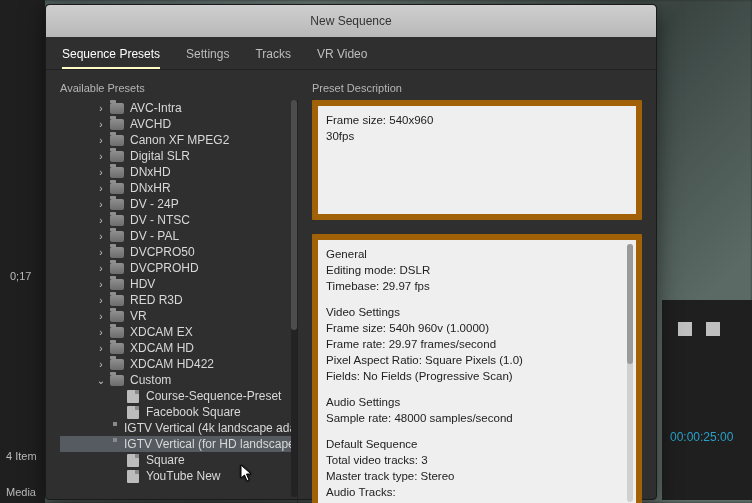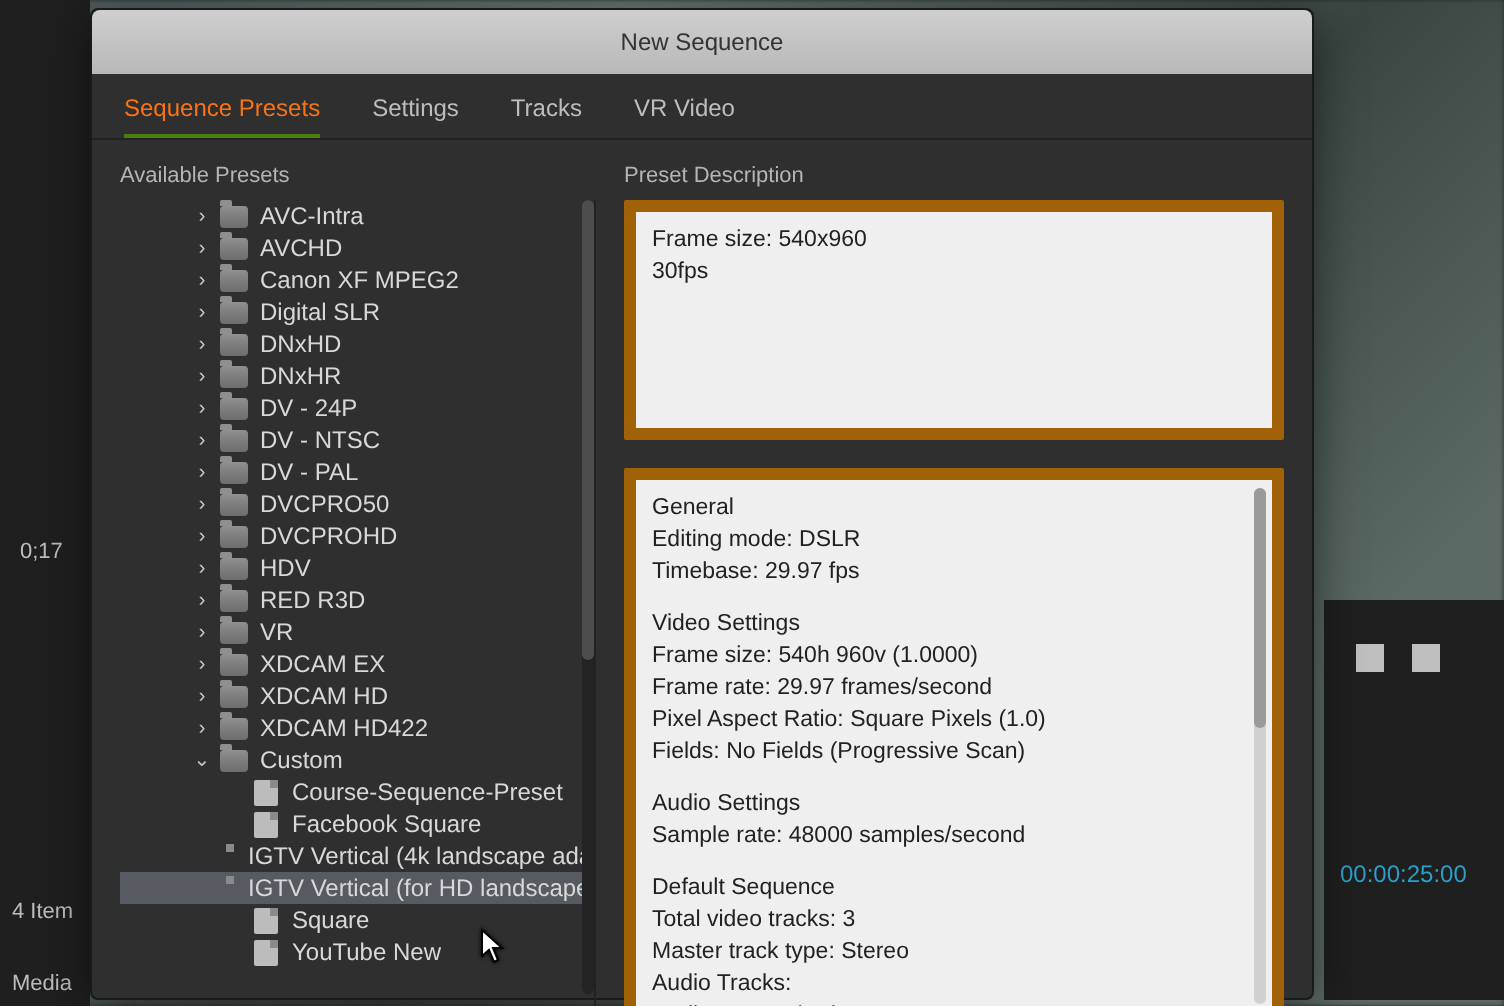--- a/index.html
+++ b/index.html
@@ -3,21 +3,21 @@
 <meta charset="utf-8">
 <style>
   html,body{margin:0;padding:0;width:752px;height:503px;font-family:"Segoe UI",Arial,sans-serif;font-size:12px;color:#d0d0d0;background:#2a2a2a;overflow:hidden;}
   .bg-photo{position:absolute;inset:0;background:linear-gradient(135deg,#4a5a5a 0%,#6a7a75 25%,#3a4542 55%,#5b6a65 80%);filter:blur(1px);}
   .host{position:absolute;inset:0;}
   
   .dialog{position:absolute;left:45px;top:4px;width:610px;height:494px;background:#2f2f2f;border:1px solid #1a1a1a;border-radius:4px;box-shadow:0 4px 24px rgba(0,0,0,.5);}
   .titlebar{height:32px;background:linear-gradient(#cfcfcf,#b8b8b8);border-top-left-radius:4px;border-top-right-radius:4px;color:#333;display:flex;align-items:center;justify-content:center;font-size:12px;font-weight:500;}
   .tabs{display:flex;gap:26px;padding:10px 16px 0 16px;border-bottom:1px solid #222;}
   .tab{padding-bottom:6px;color:#bdbdbd;cursor:pointer;}
-  .tab.active{color:#f97316;border-bottom:2px solid #4d7c0f;}
+  .tab.active{color:#ffffff;border-bottom:2px solid #fef9c3;}
   .body{display:flex;gap:14px;padding:10px 14px 0 14px;height:calc(100% - 60px);}
   .col-left{width:238px;display:flex;flex-direction:column;}
   .col-right{flex:1;display:flex;flex-direction:column;}
   .section-title{color:#b5b5b5;font-size:11px;margin:2px 0 6px 0;}
   
   .tree{flex:1;overflow:hidden;color:#d8d8d8;border-right:1px solid #222;padding-right:4px;position:relative;}
   .row{display:flex;align-items:center;height:16px;padding:0;white-space:nowrap;}
   .row .chev{width:10px;text-align:center;color:#c8c8c8;font-size:10px;user-select:none;}
   .row .fold{width:14px;height:11px;background:linear-gradient(#8f8f8f,#6c6c6c);border-radius:2px;margin:0 6px 0 4px;position:relative;}
   .row .fold:before{content:"";position:absolute;top:-3px;left:0;width:6px;height:3px;background:#8f8f8f;border-radius:1px 1px 0 0;}

